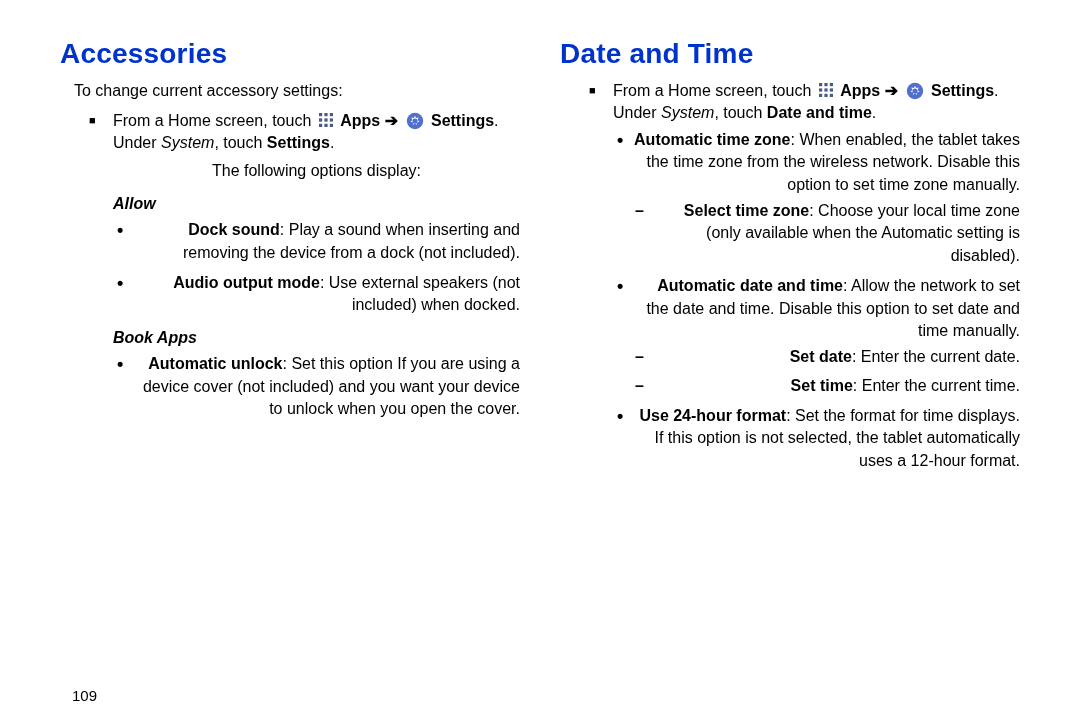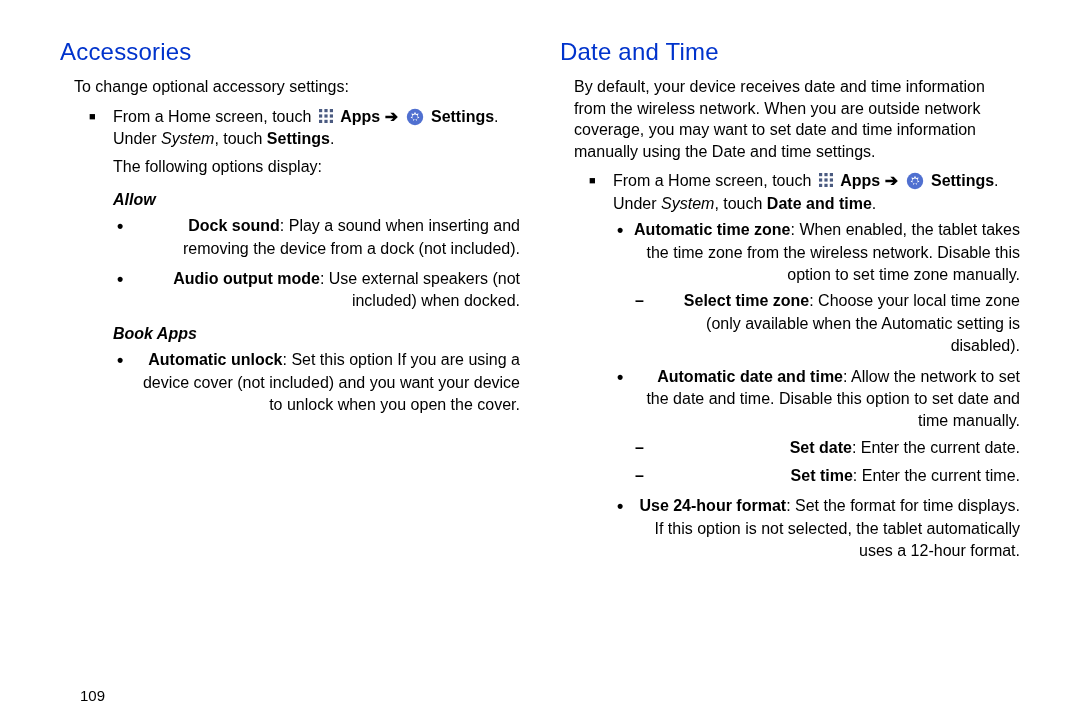--- a/index.html
+++ b/index.html
@@ -24,22 +24,22 @@
       flex: 1;
       padding-right: 30px;
       box-sizing: border-box;
     }
     .col.right {
       padding-left: 10px;
       padding-right: 20px;
     }
     h2.section-title {
       color: #0033cc;
-      font-size: 24px;
-      font-weight: 400;
+      font-size: 28px;
+      font-weight: 700;
       margin: 0 0 10px 0;
       letter-spacing: 0.2px;
     }
     p.intro {
       margin: 0 0 8px 14px;
       line-height: 1.35;
     }
     ul.square {
       list-style: none;
       padding: 0;
@@ -53,20 +53,21 @@
     ul.square > li::before {
       content: "■";
       position: absolute;
       left: -24px;
       top: 3px;
       font-size: 11px;
     }
     li.square-item > p {
       margin: 6px 0 6px 0;
       line-height: 1.4;
+      text-align: center;
     }
     .subheading {
       font-weight: bold;
       font-style: italic;
       margin: 10px 0 4px 0;
       display: block;
     }
     ul.bullets {
       list-style: none;
       padding: 0;
@@ -112,33 +113,33 @@
     .apps-icon svg { display: block; }
     .settings-icon {
       display: inline-block;
       vertical-align: -4px;
       margin: 0 3px 0 3px;
     }
     .settings-icon svg { display: block; }
     .page-number {
       position: absolute;
       bottom: 16px;
-      left: 80px;
+      left: 72px;
       font-size: 15px;
     }
     em.system { font-style: italic; }
   </style>
 </head>
 <body>
 
 <div class="page">
 
   <div class="col left">
     <h2 class="section-title">Accessories</h2>
-    <p class="intro">To change optional accessory settings:</p>
+    <p class="intro">To change current accessory settings:</p>
 
     <ul class="square">
       <li class="square-item">
         <span>From a Home screen, touch </span><span class="apps-icon"><svg width="16" height="16" viewBox="0 0 16 16">
               <g fill="#4a5a80">
                 <rect x="1" y="1" width="3.2" height="3.2"></rect>
                 <rect x="6.4" y="1" width="3.2" height="3.2"></rect>
                 <rect x="11.8" y="1" width="3.2" height="3.2"></rect>
                 <rect x="1" y="6.4" width="3.2" height="3.2"></rect>
                 <rect x="6.4" y="6.4" width="3.2" height="3.2"></rect>
@@ -168,21 +169,20 @@
         <span class="subheading">Book Apps</span>
         <ul class="bullets">
           <li><b>Automatic unlock</b><span>: Set this option If you are using a device cover (not included) and you want your device to unlock when you open the cover.</span></li>
         </ul>
       </li>
     </ul>
   </div>
 
   <div class="col right">
     <h2 class="section-title">Date and Time</h2>
-    <p class="intro">By default, your device receives date and time information from the wireless network. When you are outside network coverage, you may want to set date and time information manually using the Date and time settings.</p>
 
     <ul class="square">
       <li class="square-item">
         <span>From a Home screen, touch </span><span class="apps-icon"><svg width="16" height="16" viewBox="0 0 16 16">
               <g fill="#4a5a80">
                 <rect x="1" y="1" width="3.2" height="3.2"></rect>
                 <rect x="6.4" y="1" width="3.2" height="3.2"></rect>
                 <rect x="11.8" y="1" width="3.2" height="3.2"></rect>
                 <rect x="1" y="6.4" width="3.2" height="3.2"></rect>
                 <rect x="6.4" y="6.4" width="3.2" height="3.2"></rect>

